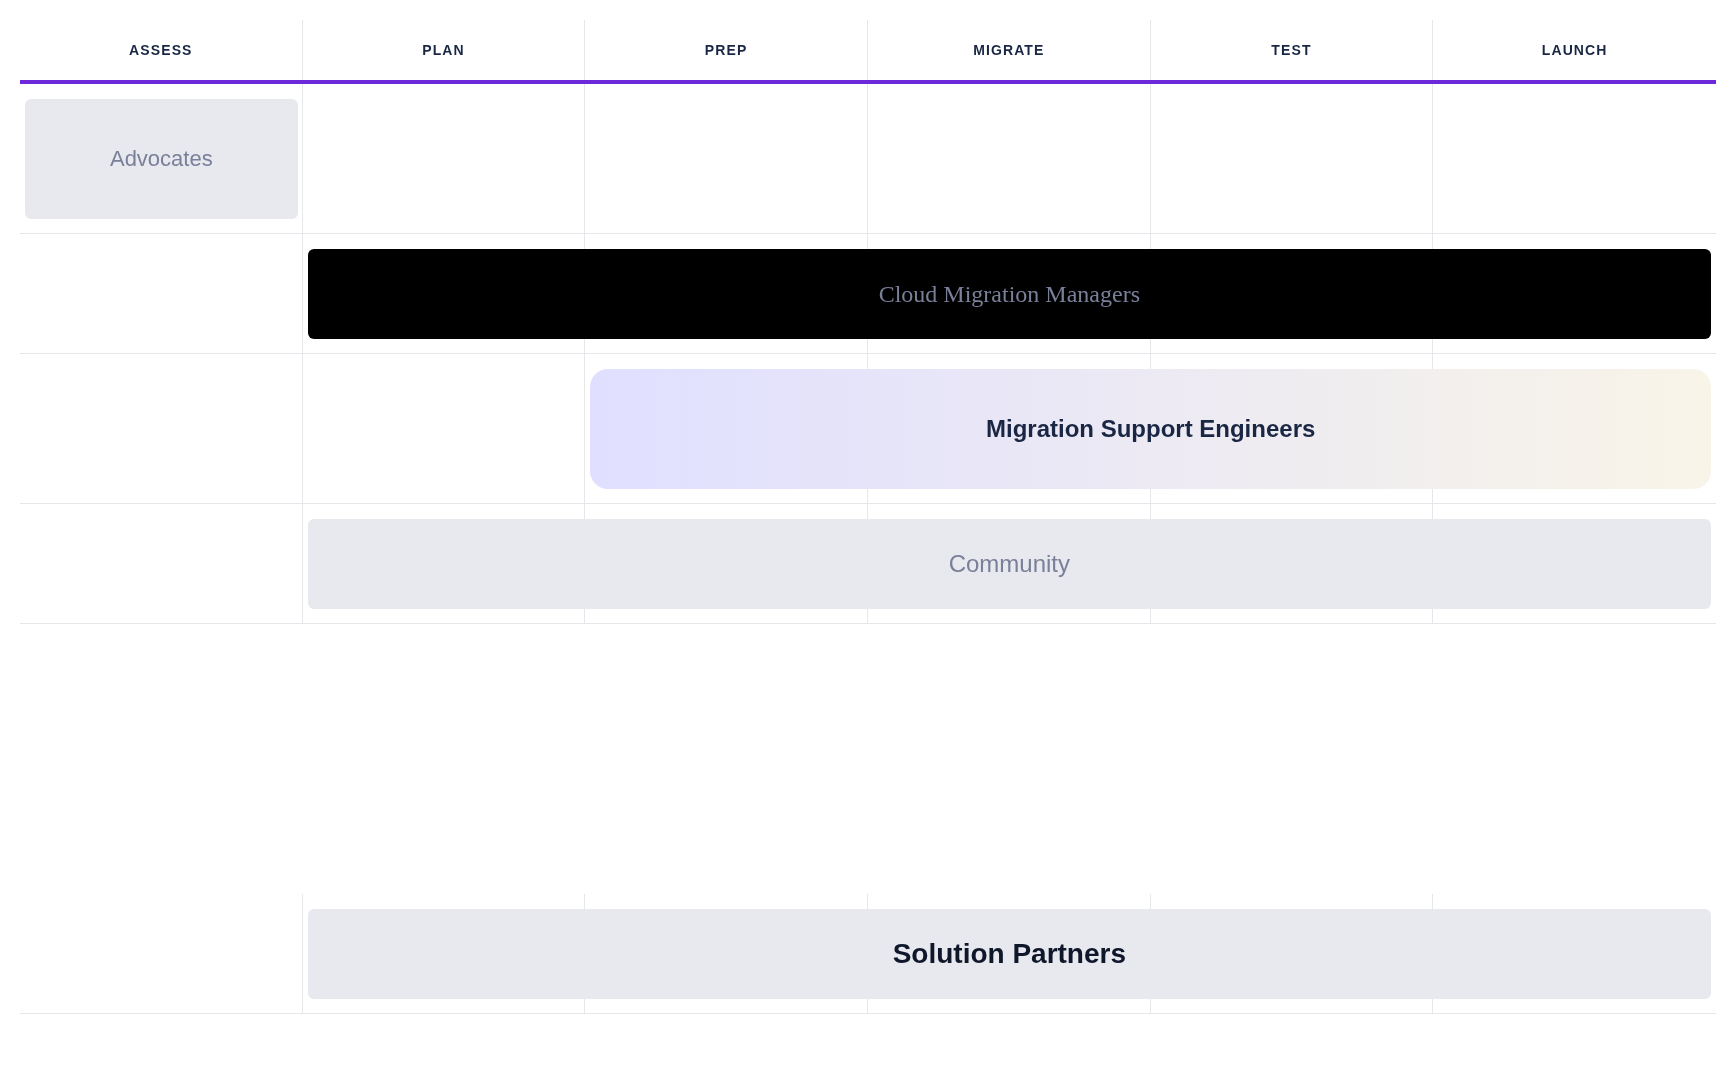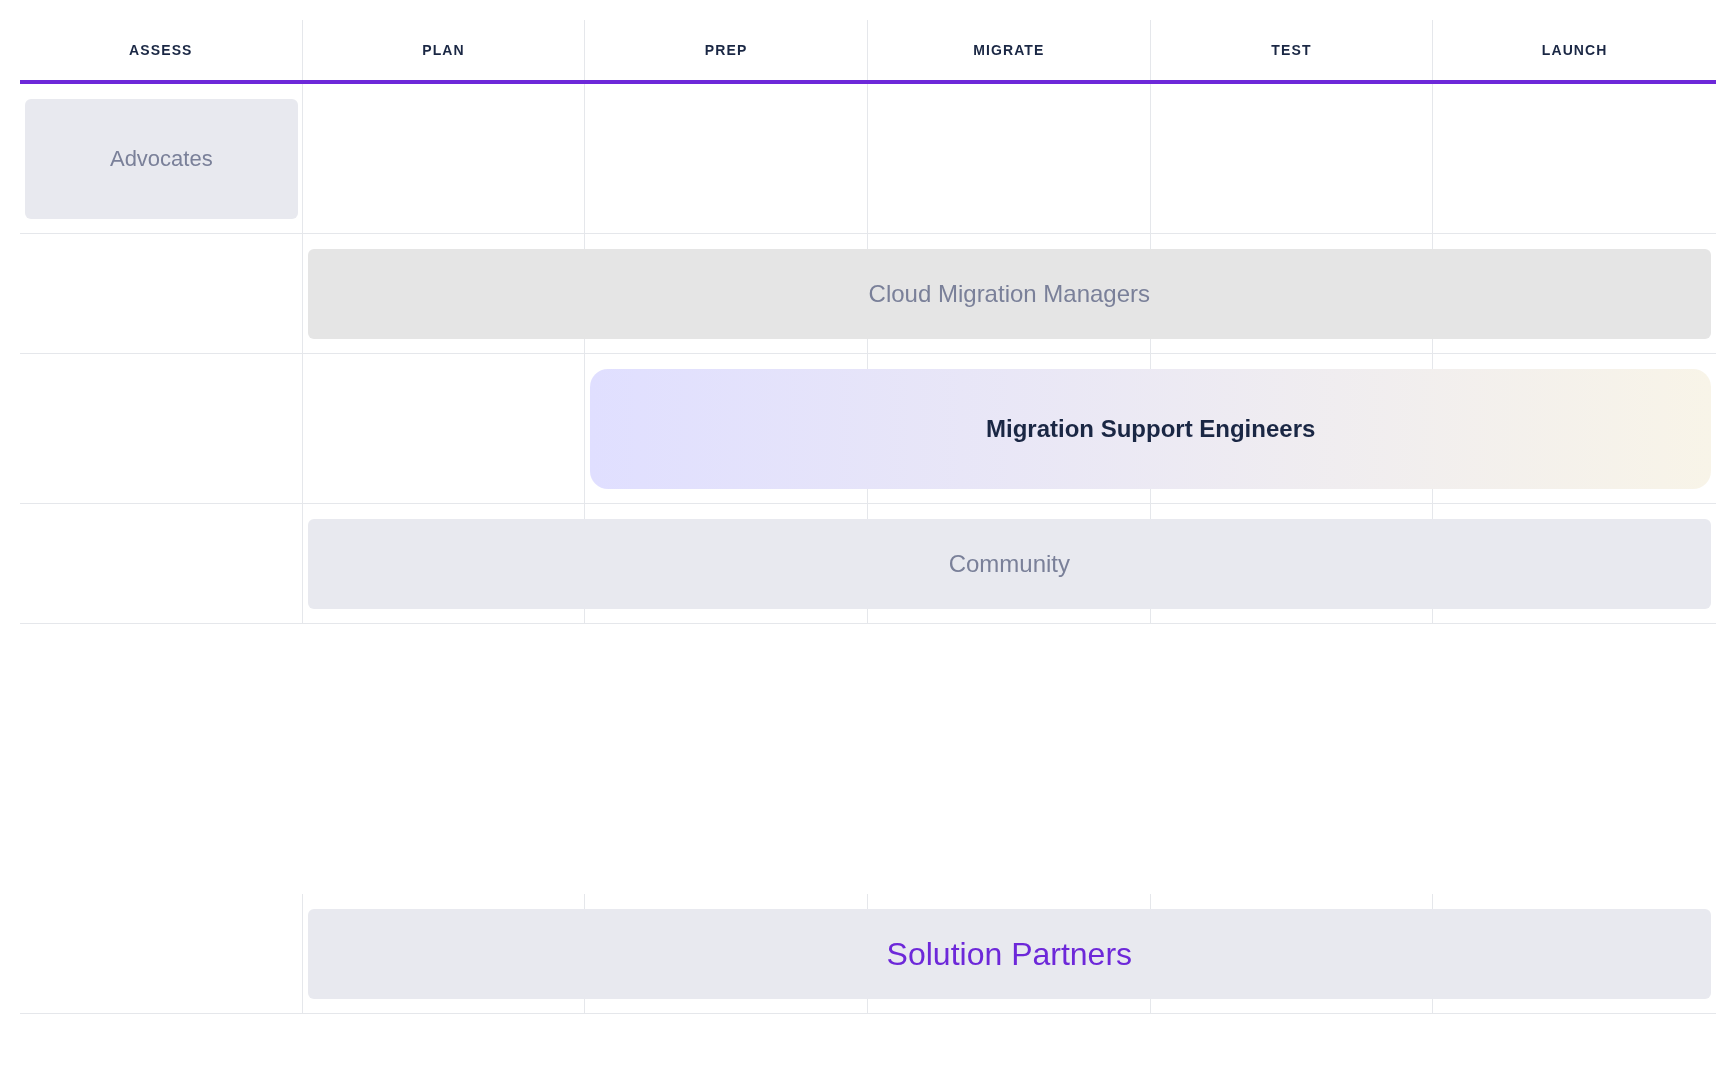--- a/index.html
+++ b/index.html
@@ -69,25 +69,26 @@
       width: calc(100% / 6 - 10px);
       margin-left: 5px;
     }
 
     .advocates-block .block-label {
       color: #7a8099;
     }
 
     
     .cloud-block {
-      background: #e5e5e5;
+      background: #000000;
       left: calc(100% / 6 + 5px);
       top: 15px;
       bottom: 15px;
       right: 5px;
+      font-family: Liberation Serif, serif;
     }
 
     .cloud-block .block-label {
       color: #7a8099;
       font-size: 24px;
     }
 
     .migration-block-main {
       background: linear-gradient(to right, #e0dfff 0%, #f8f4e8 100%);
       left: calc(100% / 6 * 2 + 5px);
@@ -121,22 +122,23 @@
     
     .solution-block {
       background: #e8e9ef;
       left: calc(100% / 6 + 5px);
       top: 15px;
       bottom: 15px;
       right: 5px;
     }
 
     .solution-block .block-label {
-      color: #6d28d9;
-      font-size: 32px;
+      color: #0f172a;
+      font-size: 28px;
+      font-weight: bold;
     }
 
     
     .row-wrapper {
       position: relative;
     }
 
     .row-wrapper .grid-row {
       display: grid;
       grid-template-columns: repeat(6, 1fr);

